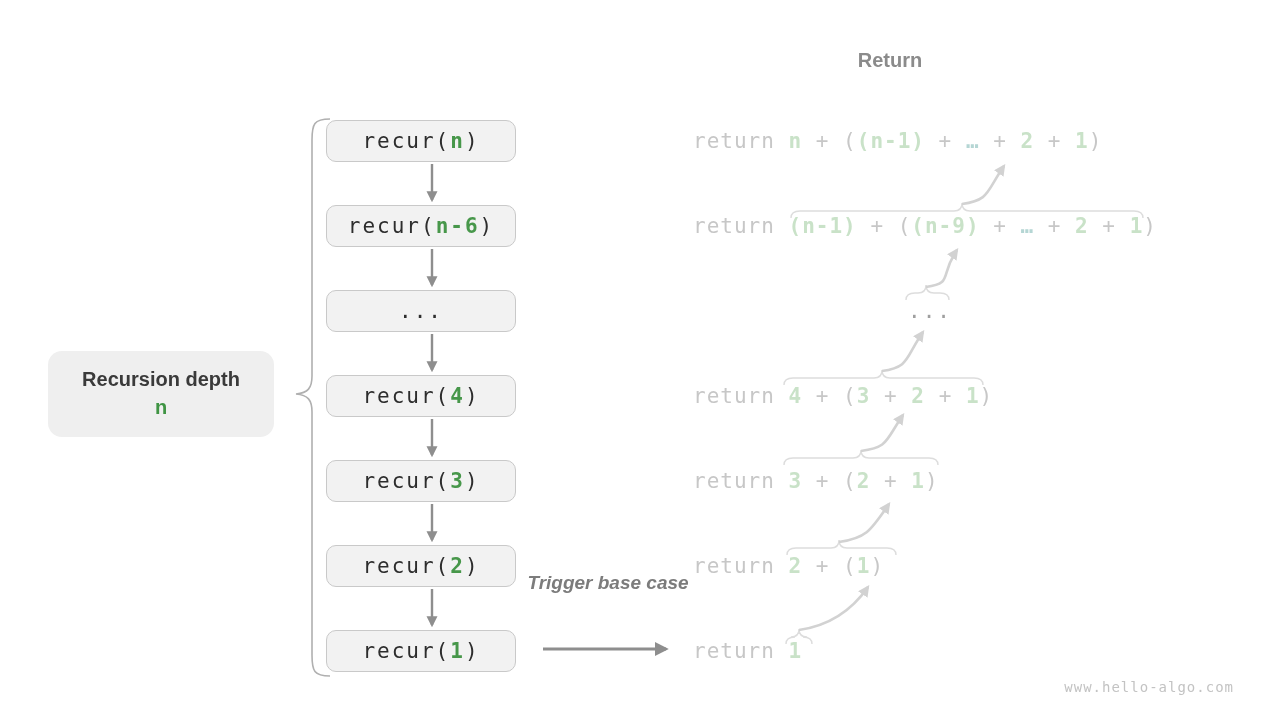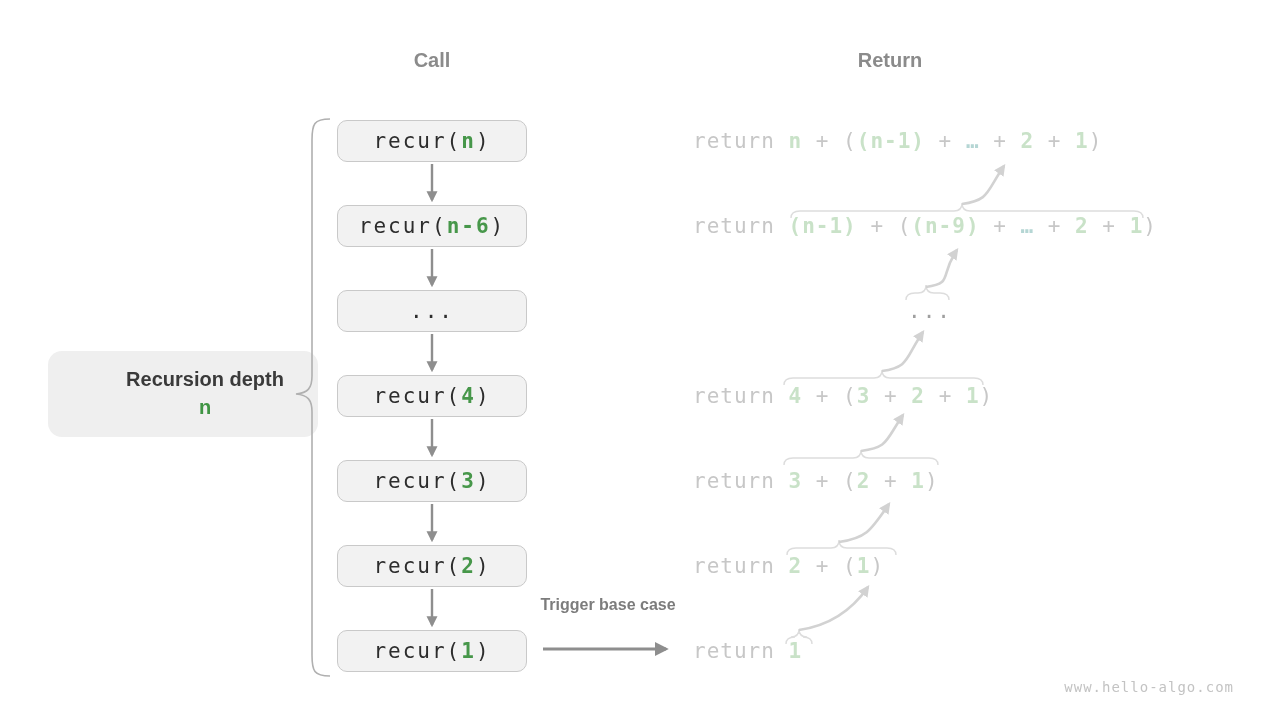--- a/index.html
+++ b/index.html
@@ -11,21 +11,21 @@
   .hdr {
     position:absolute; top:49px; width:200px;
     font-family:"Liberation Sans", sans-serif;
     font-weight:bold; font-size:20px; color:#8b8b8b;
     text-align:center;
   }
   .hdr-call   { left:332px; }
   .hdr-return { left:790px; }
 
   .call-box {
-    position:absolute; left:337px; width:190px; height:42px;
+    position:absolute; left:326px; width:190px; height:42px;
     background:#f2f2f2; border:1px solid #c9c9c9; border-radius:10px;
     box-sizing:border-box;
     display:flex; align-items:center; justify-content:center;
     font-size:21px; letter-spacing:2px; white-space:pre;
   }
   .ret-line {
     position:absolute; left:693px; height:42px;
     display:flex; align-items:center;
     font-size:21px; letter-spacing:1px; white-space:pre;
   }
@@ -36,42 +36,40 @@
   .tk-k { color:#c7c7c7; }                       
   .tk-G { color:#c9e2c8; font-weight:bold; }     
   .tk-e { color:#b5d6d4; font-weight:bold; }     
   .tk-dots { color:#9f9f9f; }                    
 
   .depth-box {
     position:absolute; left:48px; top:351px; width:226px; height:86px;
     background:#efefef; border-radius:14px;
     display:flex; flex-direction:column; align-items:center; justify-content:center;
     font-family:"Liberation Sans", sans-serif;
-    padding-left:44px;
   }
   .depth-title { font-weight:bold; font-size:20px; color:#3a3a3a; line-height:1.3; }
   .depth-n     { font-weight:bold; font-size:20px; color:#3f9443; line-height:1.5; }
 
   .trigger-label {
-    position:absolute; left:478px; top:596px; width:260px;
+    position:absolute; left:478px; top:572px; width:260px;
     font-family:"Liberation Sans", sans-serif;
-    font-weight:bold; font-size:16px; color:#7c7c7c; text-align:center;
+    font-weight:bold; font-size:19px; color:#7c7c7c; text-align:center;font-style:italic;
   }
   .watermark {
     position:absolute; right:46px; top:679px;
     font-size:14px; letter-spacing:1px; color:#c3c3c3;
   }
   .overlay { position:absolute; left:0; top:0; width:1280px; height:720px; pointer-events:none; }
 </style>
 </head>
 <body>
 
 <div class="stage">
 
-  <div class="hdr hdr-call">Call</div>
   <div class="hdr hdr-return">Return</div>
 
   <div class="depth-box">
     <div class="depth-title">Recursion depth</div>
     <div class="depth-n">n</div>
   </div>
 
   <div id="call-column">
       <div class="call-box" style="top: 120px;"><span class="tk-d">recur(</span><span class="tk-g">n</span><span class="tk-d">)</span></div>
       <div class="call-box" style="top: 205px;"><span class="tk-d">recur(</span><span class="tk-g">n-6</span><span class="tk-d">)</span></div>

